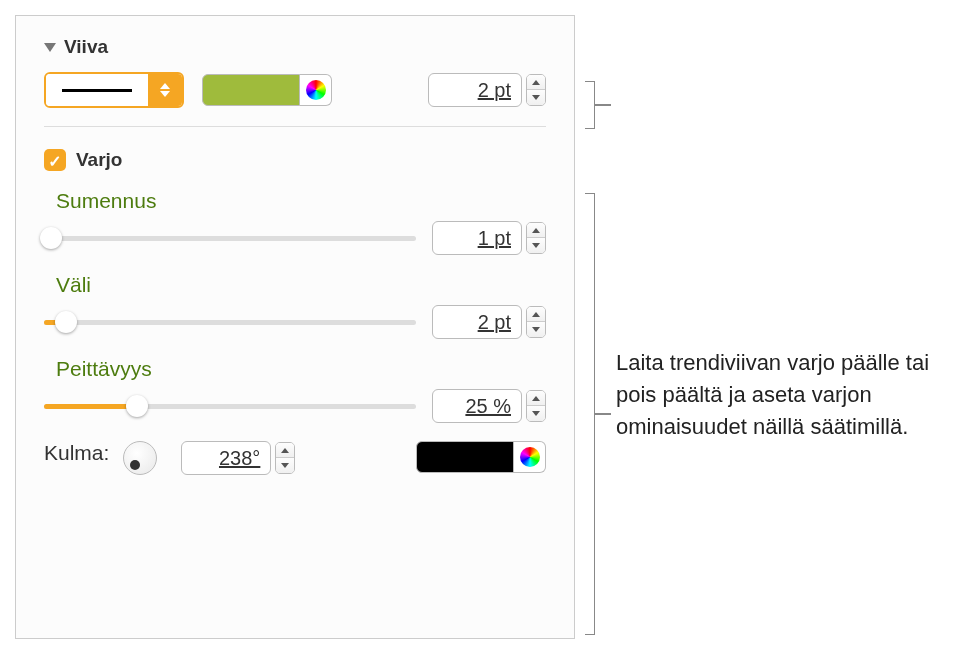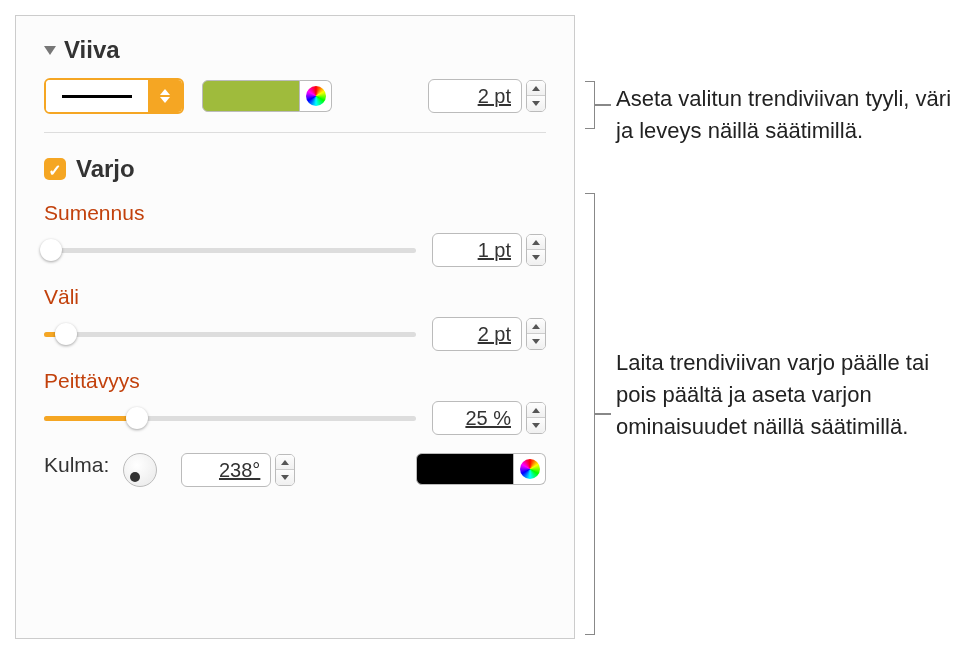--- a/index.html
+++ b/index.html
@@ -29,21 +29,21 @@
       margin-bottom: 14px;
     }
     .disclosure {
       width: 0; height: 0;
       border-left: 6px solid transparent;
       border-right: 6px solid transparent;
       border-top: 9px solid #777;
     }
     .section-title {
       font-weight: 600;
-      font-size: 24px;
+      font-size: 19px;
     }
     .row {
       display: flex;
       align-items: center;
       gap: 18px;
       margin-bottom: 16px;
     }
     .line-style-select {
       display: flex;
       align-items: center;
@@ -194,22 +194,23 @@
       justify-content: center;
       color: #fff;
       font-weight: bold;
     }
     .check-mark::before {
       content: "✓";
       font-size: 16px;
     }
     .field-label {
       font-size: 21px;
-      color: #c2410c;
+      color: #4d7c0f;
       margin-bottom: 8px;
+      margin-left: 12px;
     }
     .slider-row {
       display: flex;
       align-items: center;
       gap: 16px;
       margin-bottom: 18px;
     }
     .slider {
       position: relative;
       flex: 1;
@@ -427,18 +428,17 @@
         <div class="color-wheel"></div>
       </div>
     </div>
   </div>
 
 </div>
 
 <div class="annotations">
   <div class="bracket" style="top:66px; height:48px; left:-5px;"></div>
   <div class="bracket-line" style="top:89px; left:5px; width:16px;"></div>
-  <div class="callout" style="top:68px; left:26px;">Aseta valitun trendiviivan tyyli, väri ja leveys näillä säätimillä.</div>
 
   <div class="bracket" style="top:178px; height:442px; left:-5px;"></div>
   <div class="bracket-line" style="top:398px; left:5px; width:16px;"></div>
   <div class="callout" style="top:332px; left:26px;">Laita trendiviivan varjo päälle tai pois päältä ja aseta varjon ominaisuudet näillä säätimillä.</div>
 </div>
 
 </body></html>

